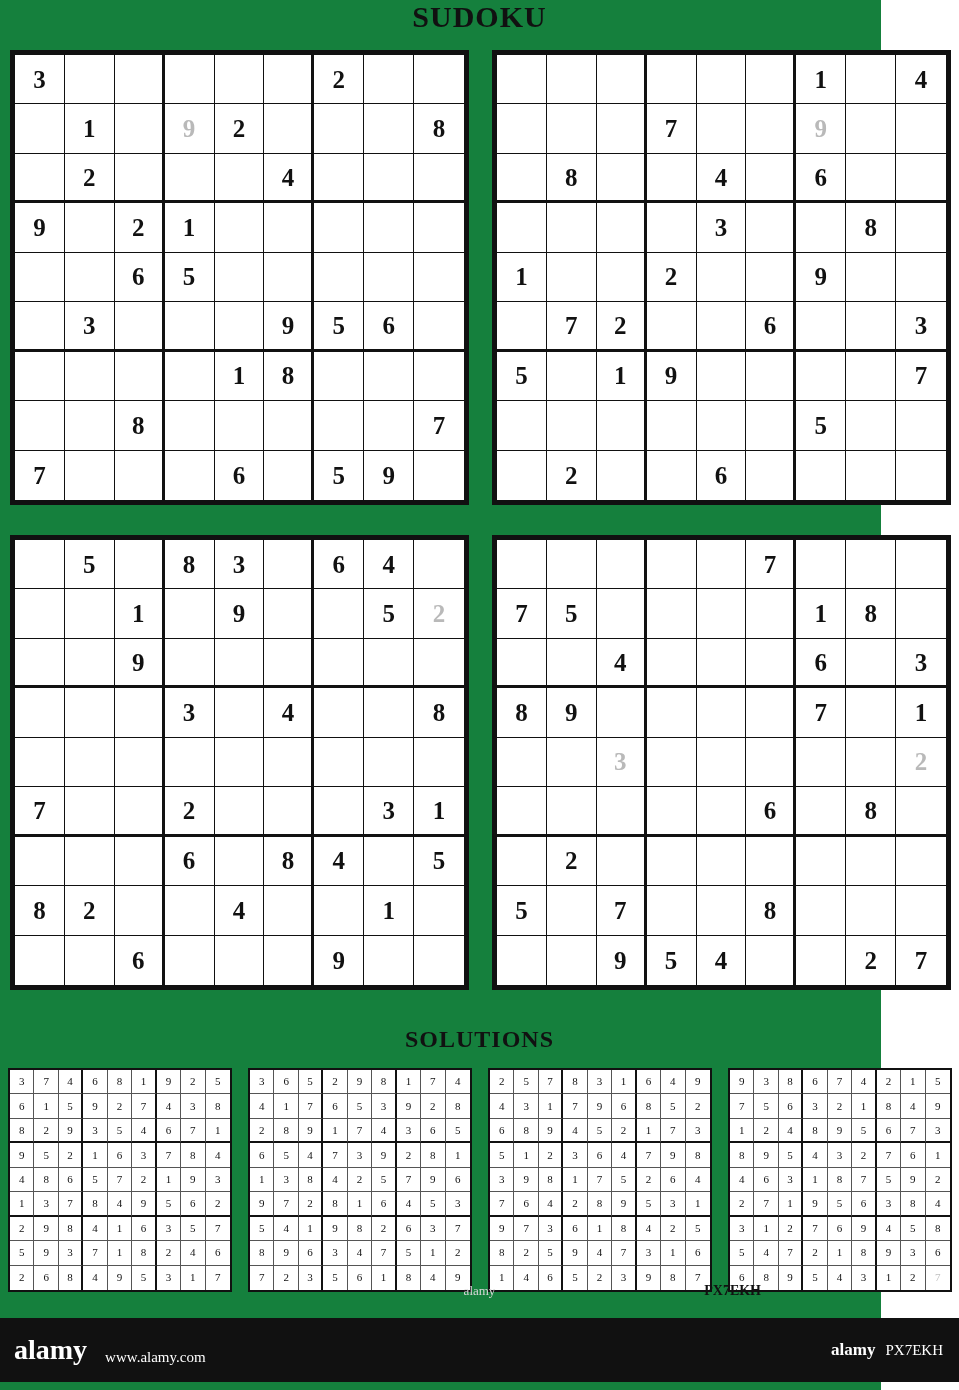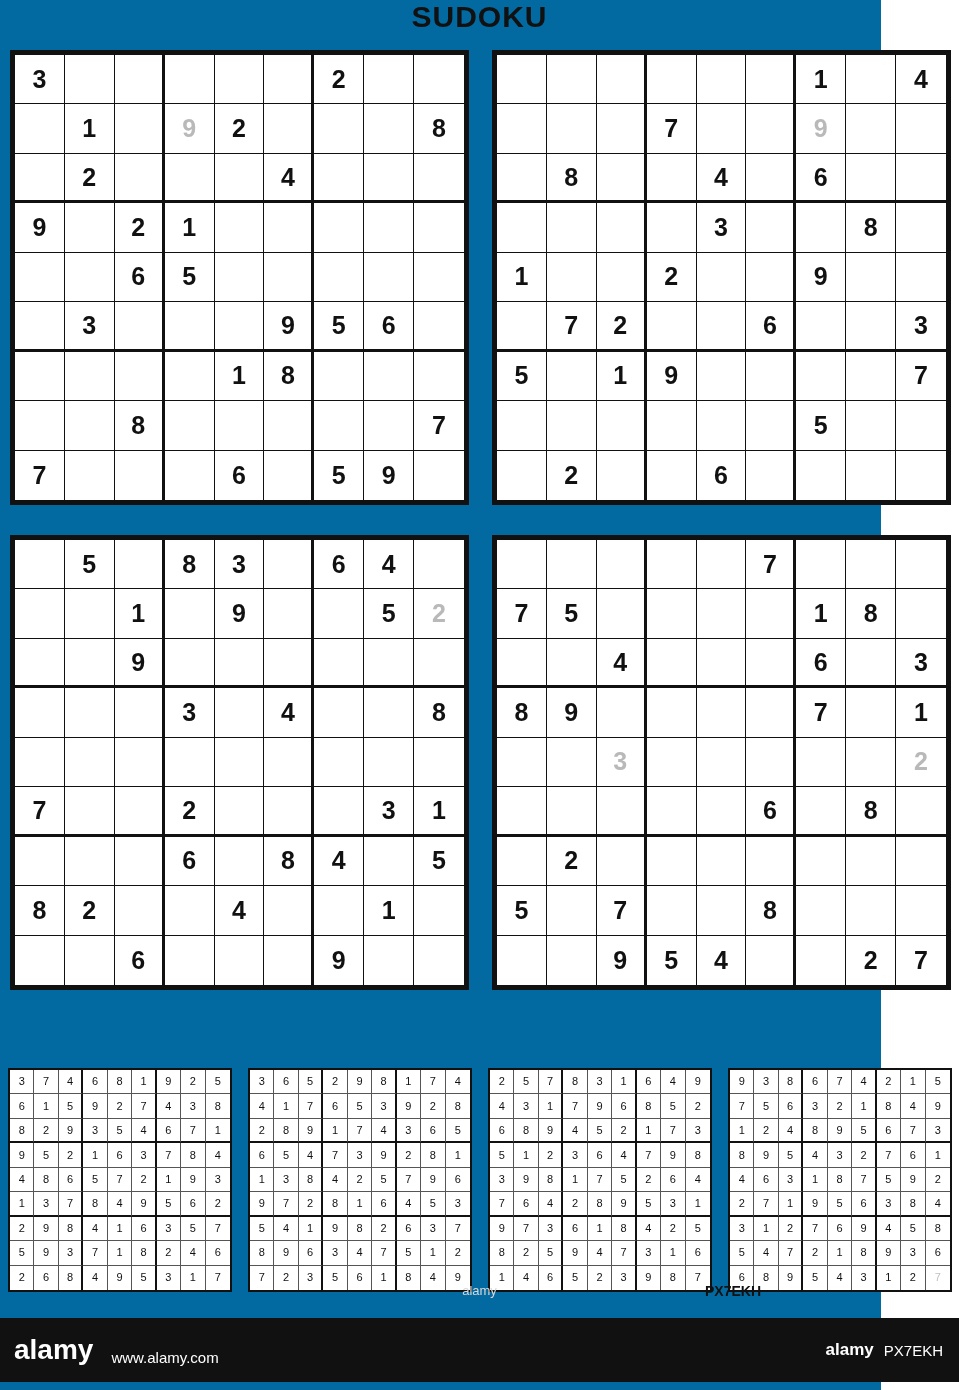--- a/index.html
+++ b/index.html
@@ -1,17 +1,17 @@
 <!DOCTYPE html>
 <html><head>
 <meta charset="utf-8">
 <style>
   html,body{margin:0;padding:0;background:#ffffff;}
   body{width:959px;height:1390px;font-family:"Liberation Sans",sans-serif;position:relative;overflow:hidden;}
-  .page{position:relative;width:881px;height:1390px;background:#0369a1;}
+  .page{position:relative;width:881px;height:1390px;background:#15803d;font-family:Liberation Serif, serif;}
 
   .title{
     position:absolute;top:0px;left:0;width:959px;text-align:center;
     font-size:30px;font-weight:bold;letter-spacing:1px;color:#111;
   }
   .solutions-title{
     position:absolute;top:1026px;left:0;width:959px;text-align:center;
     font-size:24px;font-weight:bold;letter-spacing:1px;color:#111;
   }
 
@@ -446,20 +446,21 @@
         <div class="cell r8 c2">9</div>
         <div class="cell r8 c3">5</div>
         <div class="cell r8 c4">4</div>
         <div class="cell r8 c5"></div>
         <div class="cell r8 c6"></div>
         <div class="cell r8 c7">2</div>
         <div class="cell r8 c8">7</div>
       </div>
   </div>
 
+  <div class="solutions-title">SOLUTIONS</div>
 
   <div class="solution" id="solution-1">
     <div class="grid">
         <div class="cell r0 c0">3</div>
         <div class="cell r0 c1">7</div>
         <div class="cell r0 c2">4</div>
         <div class="cell r0 c3">6</div>
         <div class="cell r0 c4">8</div>
         <div class="cell r0 c5">1</div>
         <div class="cell r0 c6">9</div>

